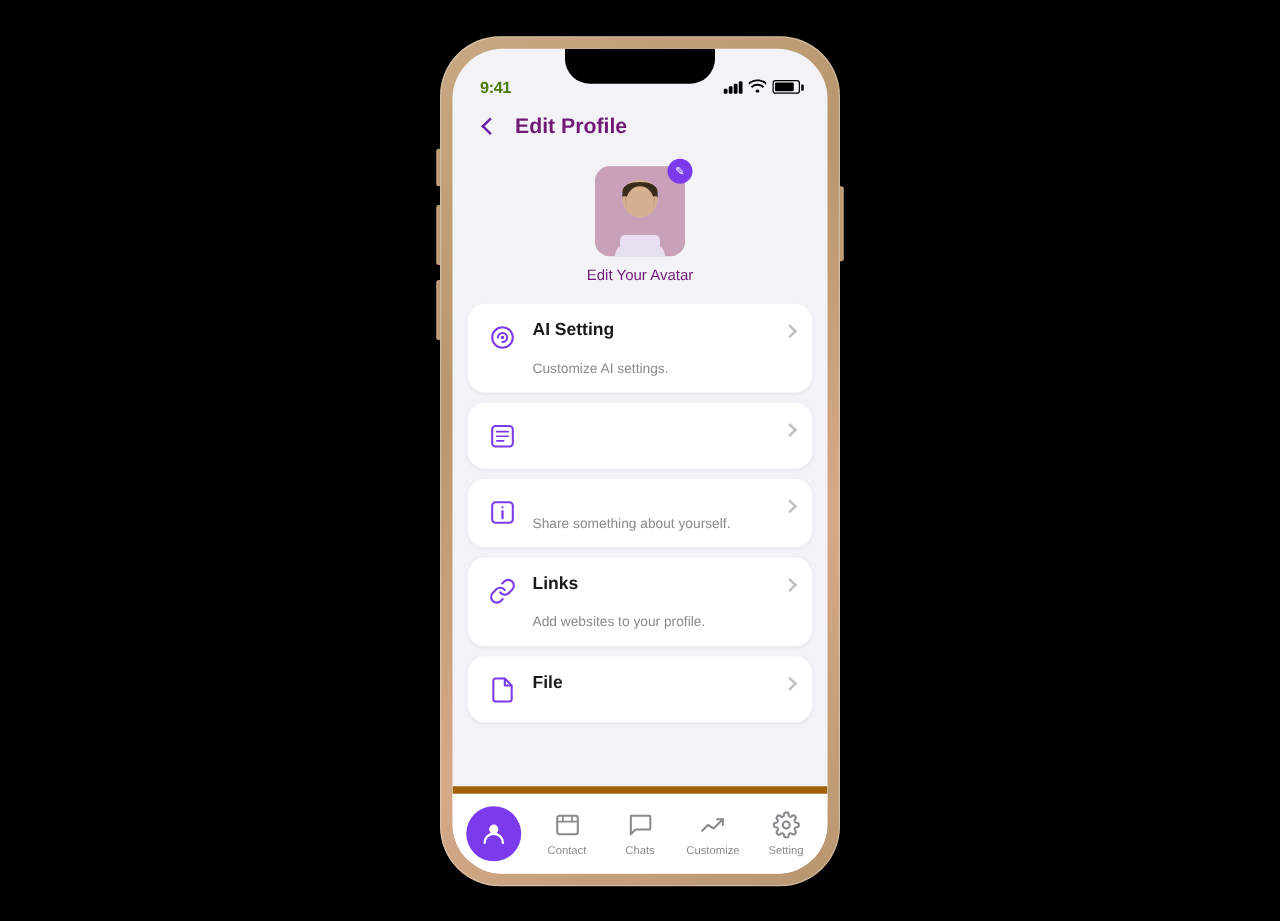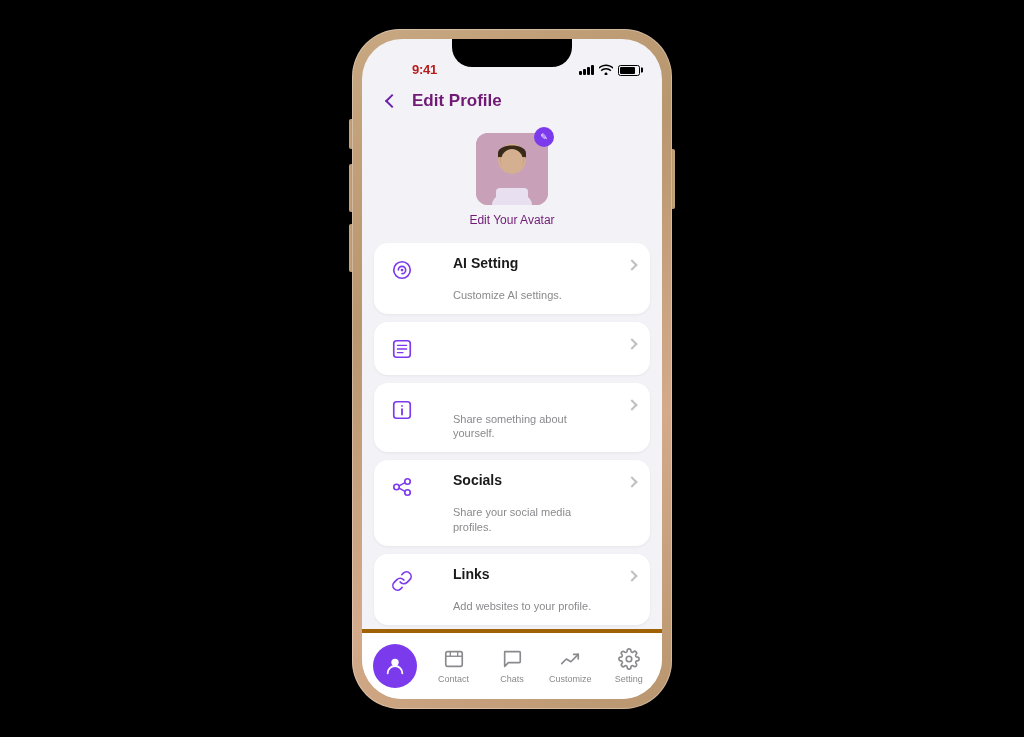--- a/index.html
+++ b/index.html
@@ -58,23 +58,22 @@
       align-items: flex-end;
       padding: 0 22px 6px;
       flex-shrink: 0;
       position: relative;
       z-index: 5;
     }
 
     .status-time {
       font-size: 13px;
       font-weight: 600;
-      color: #b91c1c;
+      color: #4d7c0f;
       letter-spacing: -0.3px;
-      margin-left: 28px;
     }
 
     .status-icons {
       display: flex;
       align-items: center;
       gap: 5px;
     }
 
     .signal-bars {
       display: flex;
@@ -219,21 +218,20 @@
     
     .menu-card {
       background: #fff;
       border-radius: 14px;
       padding: 12px 14px;
       margin-bottom: 8px;
       display: flex;
       align-items: flex-start;
       cursor: pointer;
       box-shadow: 0 1px 3px rgba(0,0,0,0.06);
-      gap: 27px;
     }
 
     .menu-icon {
       width: 28px;
       height: 28px;
       display: flex;
       align-items: center;
       justify-content: center;
       flex-shrink: 0;
       margin-right: 10px;
@@ -270,21 +268,21 @@
       border-top: 2px solid #c0c0c0;
       transform: rotate(45deg);
       margin-top: 6px;
       flex-shrink: 0;
     }
 
     
     .bottom-nav {
       height: 70px;
       background: #fff;
-      border-top: 4px solid #a16207;
+      border-top: 6px solid #a16207;
       display: flex;
       align-items: center;
       justify-content: space-around;
       padding: 0 4px;
       flex-shrink: 0;
     }
 
     .nav-item {
       display: flex;
       flex-direction: column;
@@ -462,36 +460,20 @@
   </svg>
     </div>
     <div class="menu-text">
       <div class="menu-subtitle">Share something about yourself.</div>
     </div>
     <div class="menu-chevron"></div>
   </div>
           <div class="menu-card">
     <div class="menu-icon">
       <svg width="22" height="22" viewBox="0 0 24 24" fill="none">
-    <circle cx="18" cy="6" r="3" stroke="#7c3aed" stroke-width="1.8"></circle>
-    <circle cx="6" cy="12" r="3" stroke="#7c3aed" stroke-width="1.8"></circle>
-    <circle cx="18" cy="18" r="3" stroke="#7c3aed" stroke-width="1.8"></circle>
-    <line x1="8.9" y1="10.7" x2="15.1" y2="7.3" stroke="#7c3aed" stroke-width="1.5"></line>
-    <line x1="8.9" y1="13.3" x2="15.1" y2="16.7" stroke="#7c3aed" stroke-width="1.5"></line>
-  </svg>
-    </div>
-    <div class="menu-text">
-      <div class="menu-title">Socials</div>
-      <div class="menu-subtitle">Share your social media profiles.</div>
-    </div>
-    <div class="menu-chevron"></div>
-  </div>
-          <div class="menu-card">
-    <div class="menu-icon">
-      <svg width="22" height="22" viewBox="0 0 24 24" fill="none">
     <path d="M10 13a5 5 0 007.54.54l3-3a5 5 0 00-7.07-7.07l-1.72 1.71" stroke="#7c3aed" stroke-width="1.8" stroke-linecap="round"></path>
     <path d="M14 11a5 5 0 00-7.54-.54l-3 3a5 5 0 007.07 7.07l1.71-1.71" stroke="#7c3aed" stroke-width="1.8" stroke-linecap="round"></path>
   </svg>
     </div>
     <div class="menu-text">
       <div class="menu-title">Links</div>
       <div class="menu-subtitle">Add websites to your profile.</div>
     </div>
     <div class="menu-chevron"></div>
   </div>

